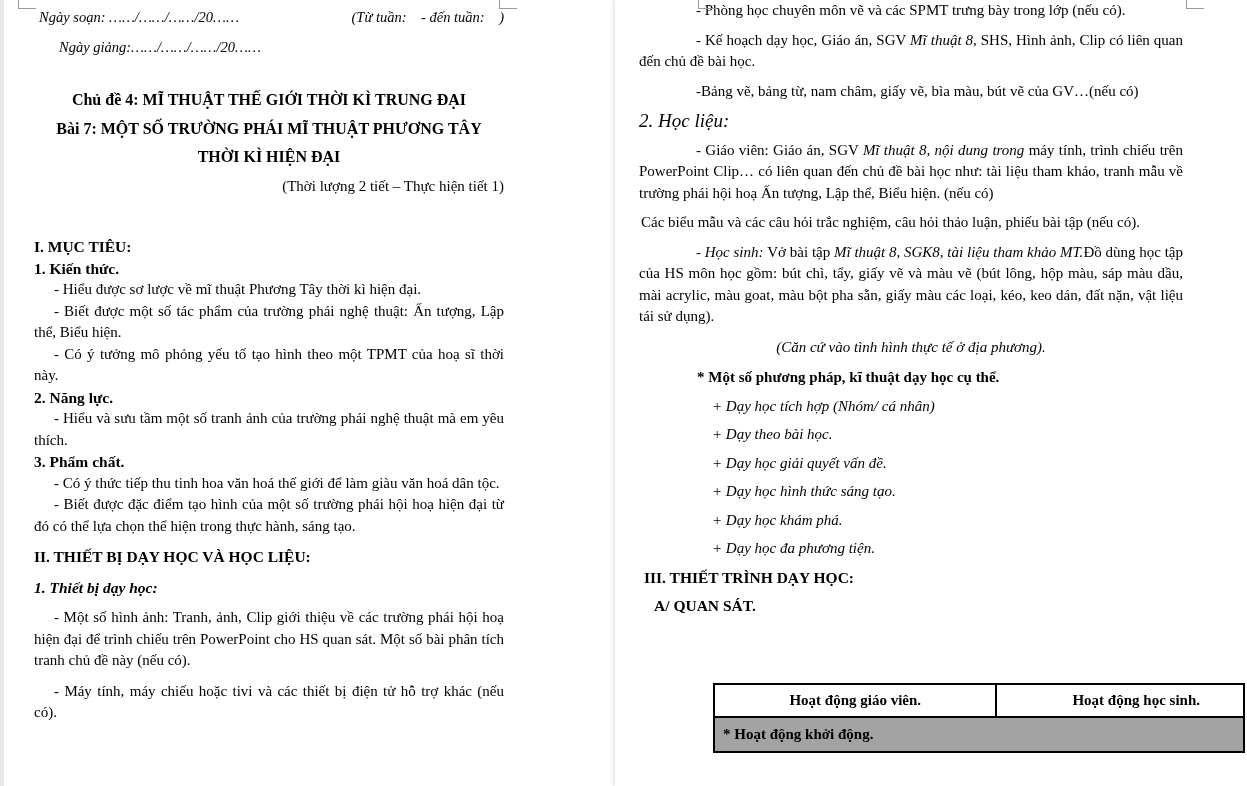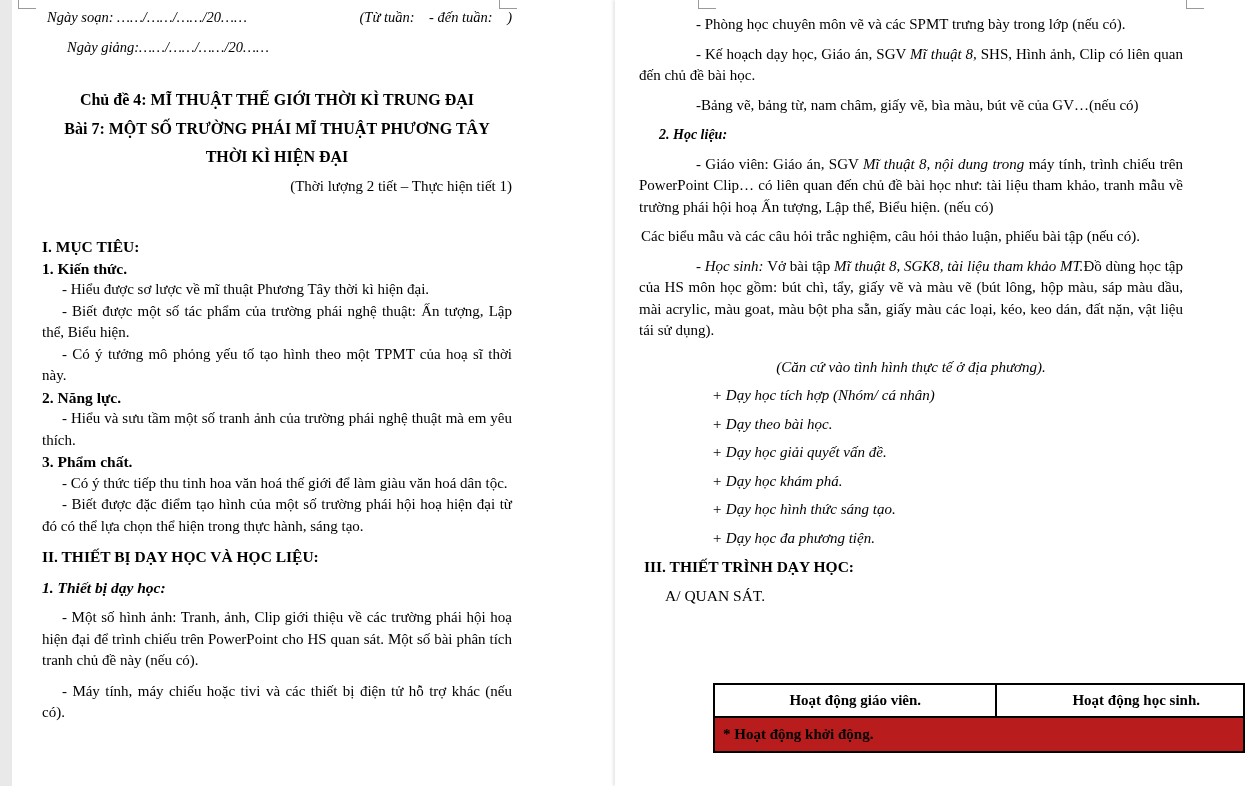--- a/index.html
+++ b/index.html
@@ -5,61 +5,61 @@
   * { margin:0; padding:0; box-sizing:border-box; }
   html,body { width:1247px; height:786px; }
   body {
     position:relative;
     background:#e9e9e9;
     font-family:"Liberation Serif","DejaVu Serif",serif;
     color:#000;
     overflow:hidden;
   }
   .page { position:absolute; top:0; height:786px; background:#fff; }
-  .page-left  { left:12px;    width:686px; box-shadow:2px 0 3px rgba(0,0,0,.10); }
+  .page-left  { left:4px;    width:686px; box-shadow:2px 0 3px rgba(0,0,0,.10); }
   .page-right { left:615px; width:632px; box-shadow:-2px 0 3px rgba(0,0,0,.10); }
 
   .mark { position:absolute; top:0; width:18px; height:9px;
           border-left:1px solid #9a9a9a; border-bottom:1px solid #9a9a9a; z-index:5; }
 
   .lp-content { position:absolute; left:30px; top:0; width:470px; padding-top:8px; }
-  .rp-content { position:absolute; left:24px; top:0; width:544px; padding-top:14px; }
+  .rp-content { position:absolute; left:24px; top:0; width:544px; padding-top:0; }
   .i { font-style:italic; }
 
   .hdr-row { display:flex; justify-content:space-between; font-size:14.5px; line-height:18px; }
   .hdr-row .hl { padding-left:5px; }
   .hdr2 { margin-top:12px; margin-left:25px; font-size:14.5px; line-height:18px; }
 
   .title-block { margin-top:30px; }
   .tline { font-size:16px; line-height:28.5px; text-align:center; font-weight:bold; }
   .tsub  { font-size:15px; line-height:28.5px; text-align:right; font-weight:normal; }
 
   .lh { font-size:15.5px; line-height:21.5px; font-weight:bold; }
   .lp { font-size:15px; line-height:21.5px; text-align:justify; text-indent:20px; }
   .mt36 { margin-top:36px; }
   .sp { margin-top:9px; }
 
   .rp { font-size:15px; line-height:21.5px; text-align:justify; text-indent:57px; margin-top:8px; }
   .rp-first { margin-top:0; }
   .rp-noindent { text-indent:2px; }
-  .rh { font-size:14px; line-height:21.5px; font-weight:bold; font-style:italic; margin-top:8px;margin-left:20px; }
-  .rnote { font-size:15px; line-height:21.5px; text-align:center; font-style:italic; margin-top:15px; }
+  .rh { font-size:19px; line-height:21.5px; font-weight:normal; font-style:italic; margin-top:8px; }
+  .rnote { font-size:15px; line-height:21.5px; text-align:center; font-style:italic; margin-top:9px; }
   .rmh { font-size:15px; line-height:21.5px; font-weight:bold; margin-top:9px; margin-left:58px; }
   .rmethod { font-size:15px; line-height:21.5px; font-style:italic; margin-top:7px; margin-left:73px; }
   .rsect { font-size:15.5px; line-height:21.5px; font-weight:bold; margin-top:7px; margin-left:5px; }
-  .rsub  { font-size:15.5px; line-height:21.5px; font-weight:normal; margin-top:7px; margin-left:26px; }
+  .rsub  { font-size:15.5px; line-height:21.5px; font-weight:bold; margin-top:7px; margin-left:15px; }
 
   .obs-table { position:absolute; left:98px; top:683px; width:532px;
                border:2px solid #000; background:#fff; }
   .obs-hrow { display:flex; height:33px; border-bottom:2px solid #000; }
   .obs-hcell { display:flex; align-items:center; justify-content:center;
                font-size:15px; font-weight:bold; }
   .obs-hcell.c1 { width:53.5%; border-right:2px solid #000; }
   .obs-hcell.c2 { flex:1;padding-left:32px; }
-  .obs-row2 { height:33px; background:#b91c1c; display:flex; align-items:center;
+  .obs-row2 { height:33px; background:#a3a3a3; display:flex; align-items:center;
               padding-left:8px; font-size:15px; font-weight:bold; }
 </style>
 </head>
 <body>
 
 <div class="mark" style="left:18px;"></div>
 <div class="mark" style="left:499px;"></div>
 <div class="mark" style="left:698px;"></div>
 <div class="mark" style="left:1186px;"></div>
 
@@ -101,25 +101,26 @@
   <div class="rp-content">
 
     <div class="rp rp-first">- Phòng học chuyên môn vẽ và các SPMT trưng bày trong lớp (nếu có).</div>
     <div class="rp"><span>- Kế hoạch dạy học, Giáo án, SGV </span><span class="i">Mĩ thuật 8,</span><span> SHS, Hình ảnh, Clip có liên quan đến chủ đề bài học.</span></div>
     <div class="rp">-Bảng vẽ, bảng từ, nam châm, giấy vẽ, bìa màu, bút vẽ của GV…(nếu có)</div>
     <div class="rh">2. Học liệu:</div>
     <div class="rp"><span>- Giáo viên: Giáo án, SGV </span><span class="i">Mĩ thuật 8, nội dung trong </span><span>máy tính, trình chiếu trên PowerPoint Clip… có liên quan đến chủ đề bài học như: tài liệu tham khảo, tranh mẫu về trường phái hội hoạ Ấn tượng, Lập thể, Biểu hiện. (nếu có)</span></div>
     <div class="rp rp-noindent">Các biểu mẫu và các câu hỏi trắc nghiệm, câu hỏi thảo luận, phiếu bài tập (nếu có).</div>
     <div class="rp"><span class="i">- Học sinh: </span><span>Vở bài tập </span><span class="i">Mĩ thuật 8, SGK8, tài liệu tham khảo MT.</span><span>Đồ dùng học tập của HS môn học gồm: bút chì, tẩy, giấy vẽ và màu vẽ (bút lông, hộp màu, sáp màu dầu, mài acrylic, màu goat, màu bột pha sẵn, giấy màu các loại, kéo, keo dán, đất nặn, vật liệu tái sử dụng).</span></div>
     <div class="rnote">(Căn cứ vào tình hình thực tế ở địa phương).</div>
+    <div class="rmh">* Một số phương pháp, kĩ thuật dạy học cụ thể.</div>
     <div class="rmethod">+ Dạy học tích hợp (Nhóm/ cá nhân)</div>
     <div class="rmethod">+ Dạy theo bài học.</div>
     <div class="rmethod">+ Dạy học giải quyết vấn đề.</div>
+    <div class="rmethod">+ Dạy học hình thức sáng tạo.</div>
     <div class="rmethod">+ Dạy học khám phá.</div>
-    <div class="rmethod">+ Dạy học hình thức sáng tạo.</div>
     <div class="rmethod">+ Dạy học đa phương tiện.</div>
     <div class="rsect">III. THIẾT TRÌNH DẠY HỌC:</div>
     <div class="rsub">A/ QUAN SÁT.</div>
 
   </div>
 
   <div class="obs-table">
     <div class="obs-hrow">
       <div class="obs-hcell c1">Hoạt động giáo viên.</div>
       <div class="obs-hcell c2">Hoạt động học sinh.</div>

